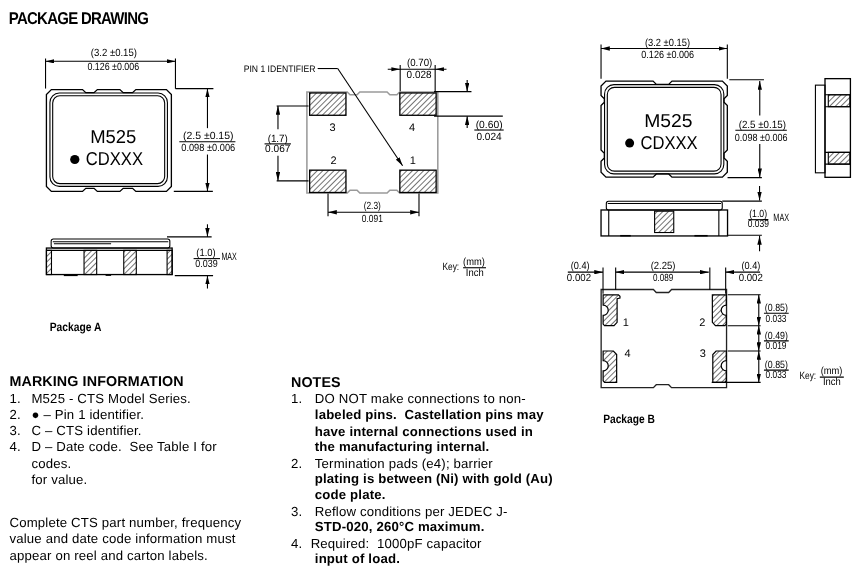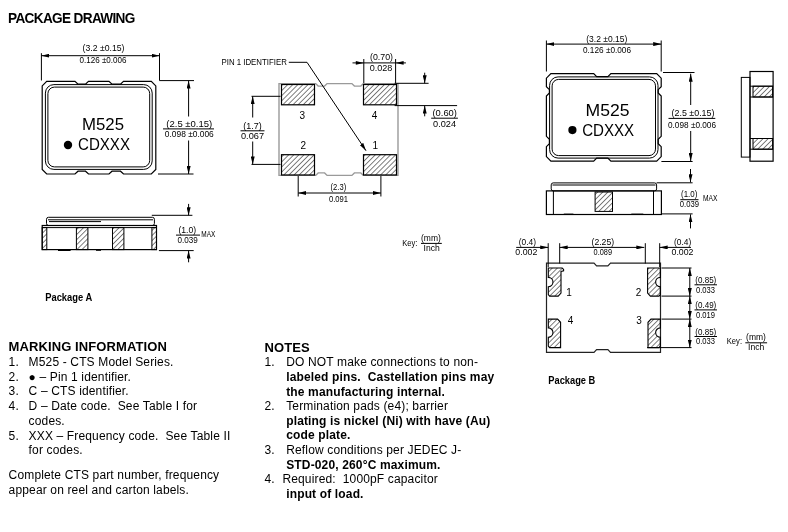--- a/index.html
+++ b/index.html
@@ -282,33 +282,34 @@
 <text x="548.3" y="384.3" font-size="11" font-weight="bold" textLength="47" lengthAdjust="spacingAndGlyphs">Package B</text>
 </svg>
 
 <div class="tb" style="left:8.6px;top:340.3px;">
 <div class="hd">MARKING INFORMATION</div>
 <div><span class="num">1.</span>M525 - CTS Model Series.</div>
 <div><span class="num">2.</span>● – Pin 1 identifier.</div>
 <div><span class="num">3.</span>C – CTS identifier.</div>
 <div><span class="num">4.</span>D – Date code.&nbsp; See Table I for</div>
 <div class="cont">codes.</div>
-<div><span class="num">5.</span>XXX – Frequency code.&nbsp; See Table II</div>
-<div class="cont">for codes.</div>
+<div class="cont">for value.</div>
 </div>
 <div class="tb" style="left:8.6px;top:467.8px;line-height:15.2px;">
 <div>Complete CTS part number, frequency</div>
+<div>value and date code information must</div>
 <div>appear on reel and carton labels.</div>
 </div>
 <div class="tb" style="left:264.5px;top:340.9px;line-height:14.6px;">
 <div class="hd">NOTES</div>
 <div><span class="numn">1.</span>DO NOT make connections to non-</div>
 <div class="contn">labeled pins.&nbsp; Castellation pins may</div>
+<div class="contn">have internal connections used in</div>
 <div class="contn">the manufacturing internal.</div>
 <div><span class="numn">2.</span>Termination pads (e4); barrier</div>
-<div class="contn">plating is nickel (Ni) with have (Au)</div>
+<div class="contn">plating is between (Ni) with gold (Au)</div>
 <div class="contn">code plate.</div>
 <div><span class="numn">3.</span>Reflow conditions per JEDEC J-</div>
 <div class="contn">STD-020, 260°C maximum.</div>
 <div><span class="num4">4.</span>Required:&nbsp; 1000pF capacitor</div>
 <div class="contn">input of load.</div>
 </div>
 </div>
 
 </body></html>

